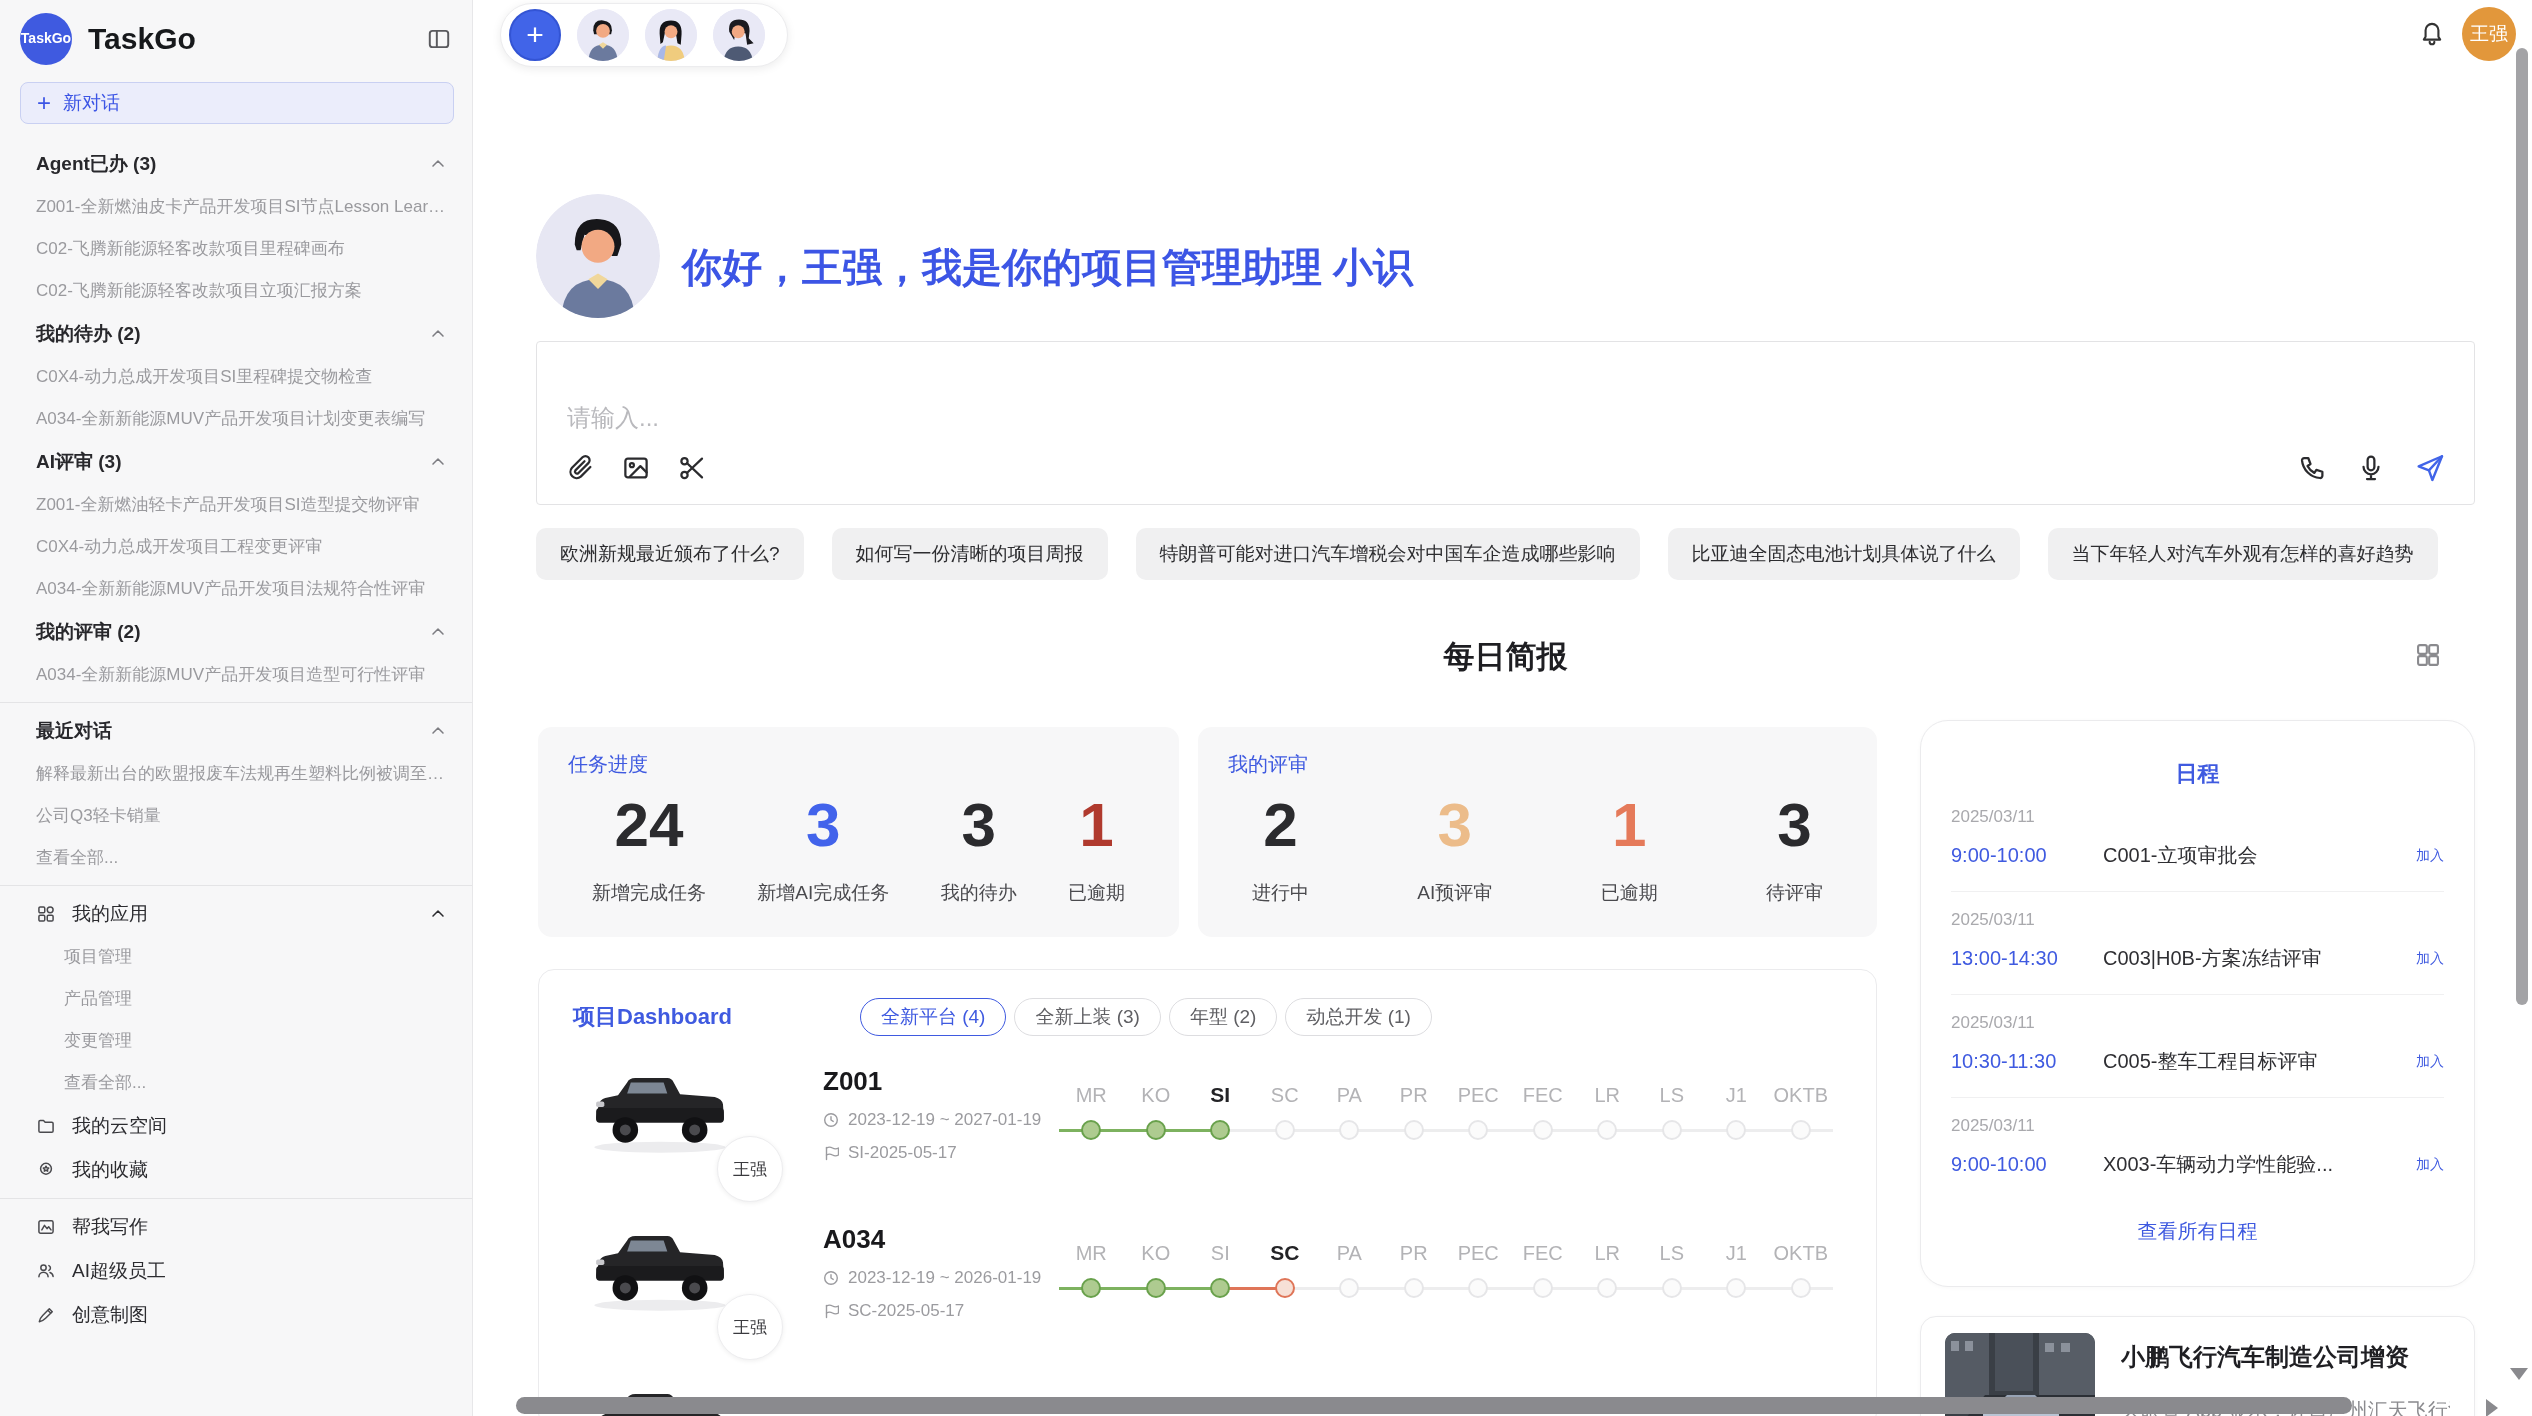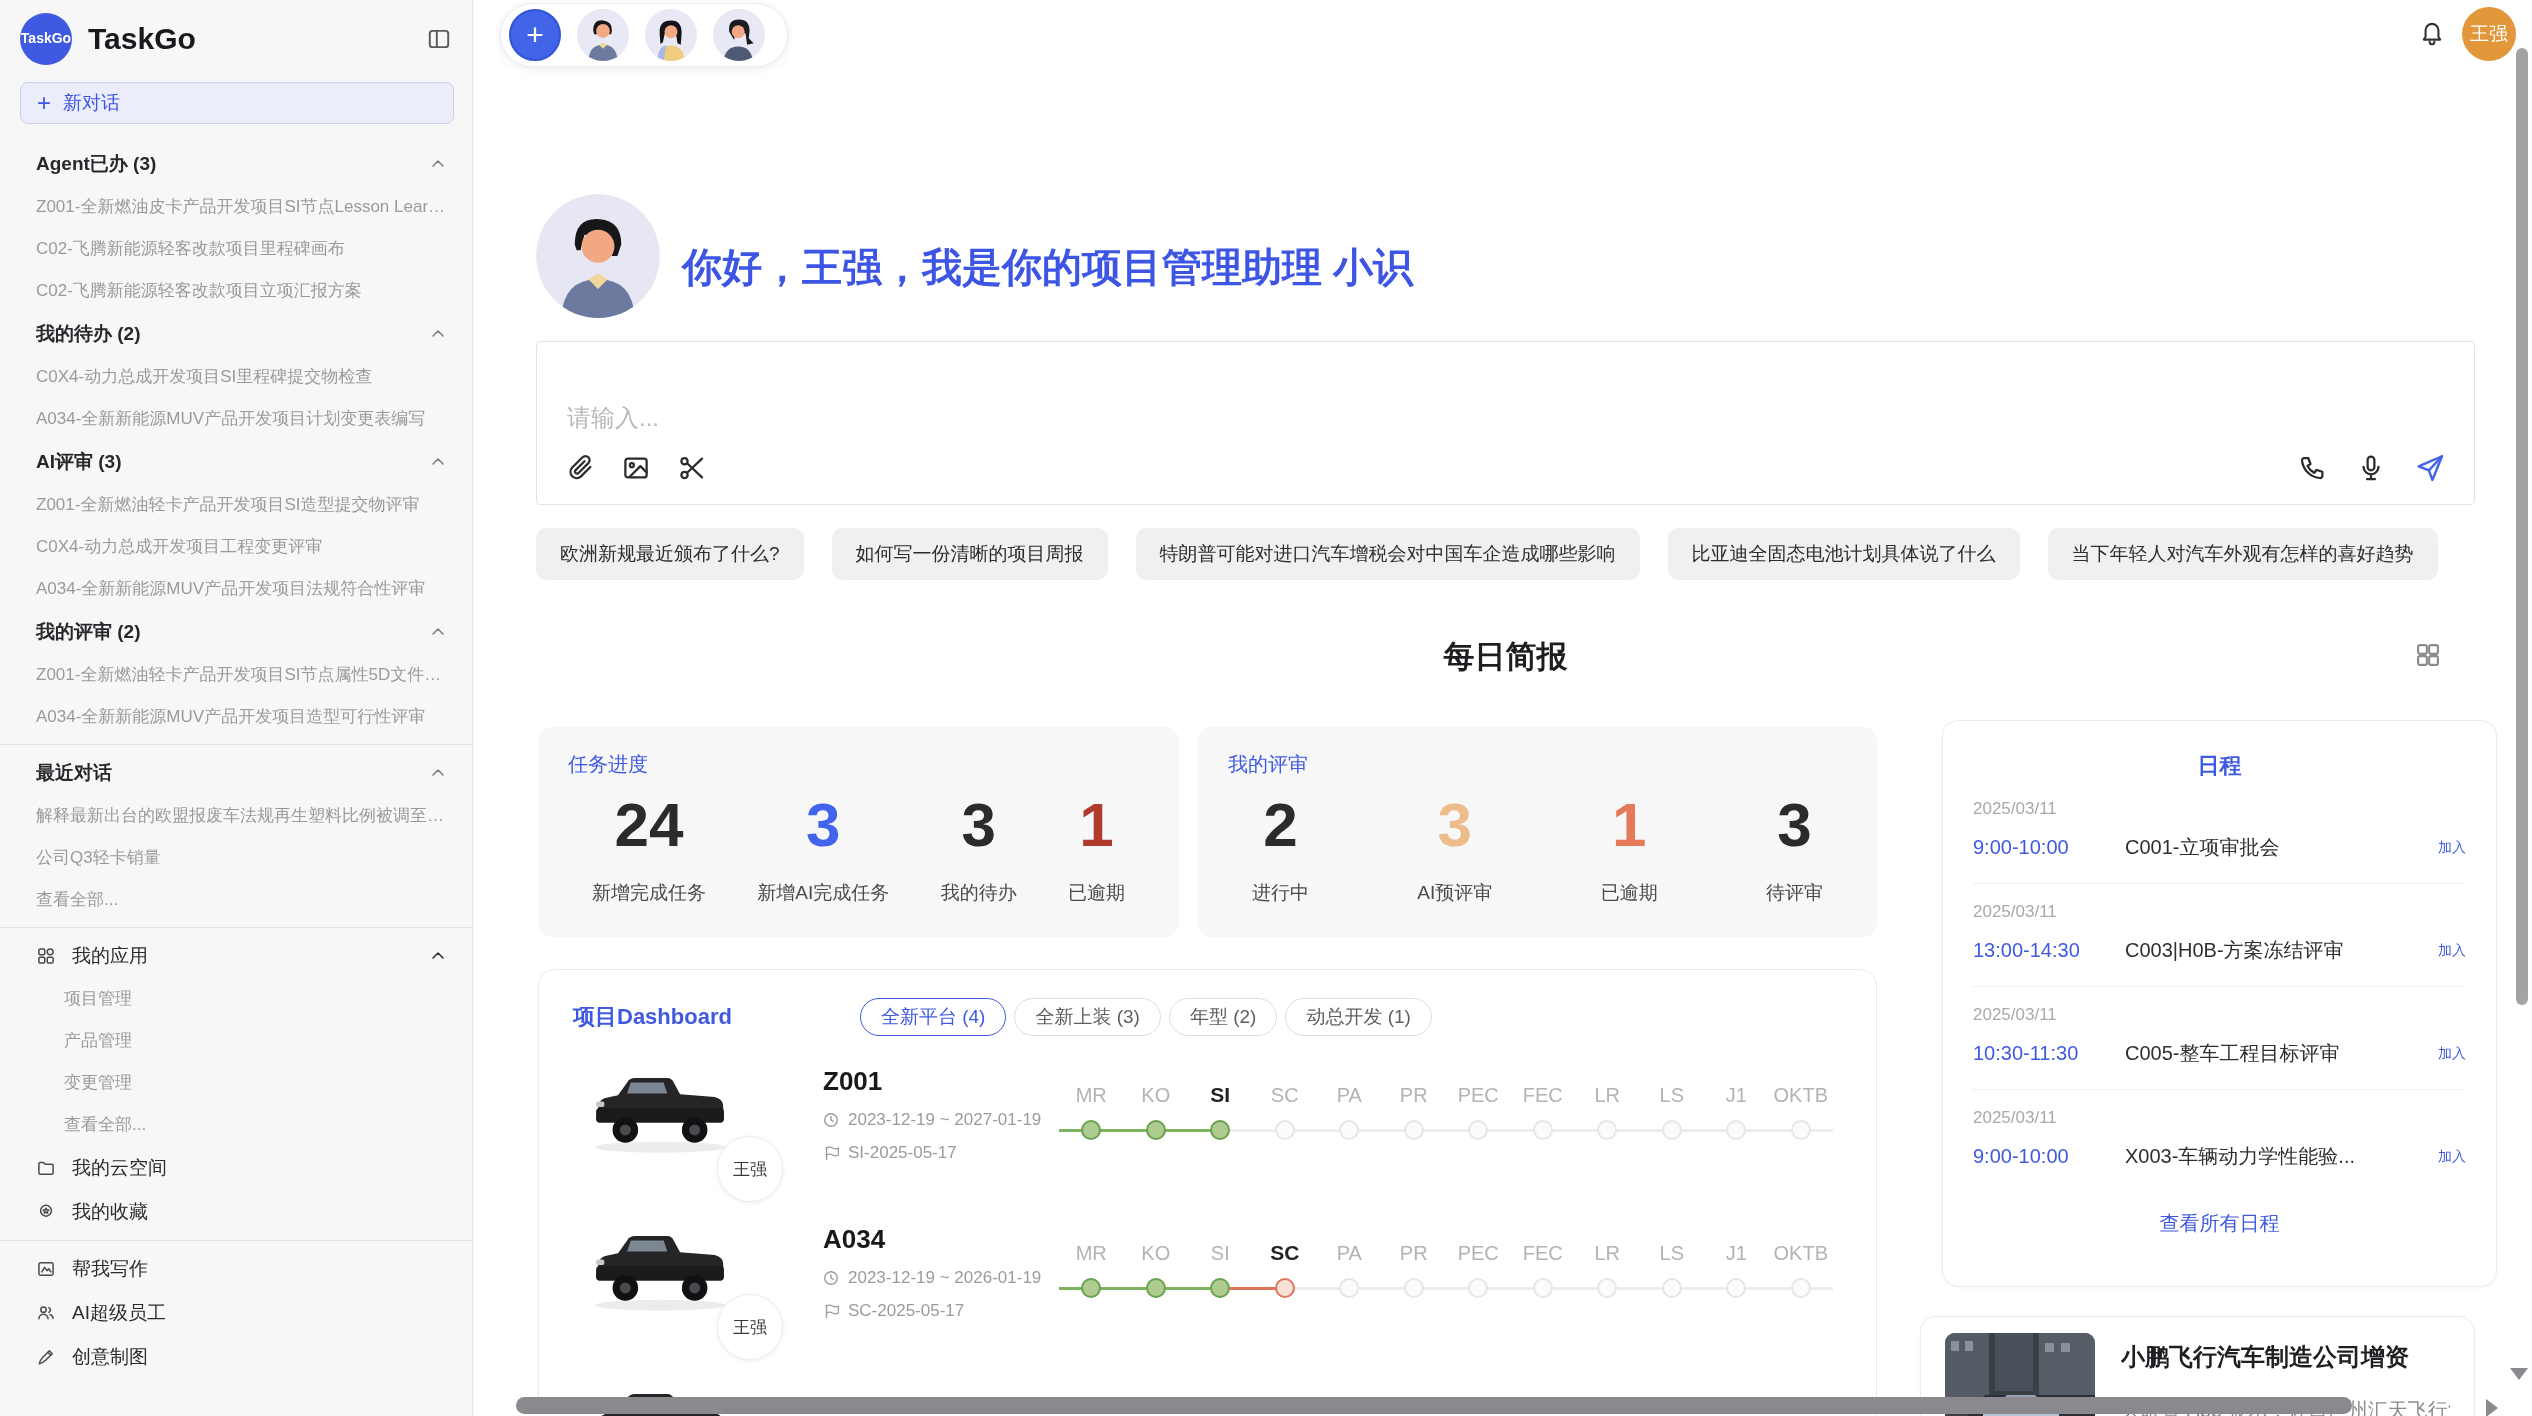--- a/index.html
+++ b/index.html
@@ -78,22 +78,22 @@
   .stat-card.c1{left:538px;width:641px;}
   .stat-card.c2{left:1198px;width:679px;}
   .stat-title{font-size:20px;color:#3f5ae0;font-weight:500;}
   .stat-row{display:flex;justify-content:space-between;padding:0 24px;margin-top:16px;}
   .stat-col{text-align:center;}
   .stat-num{font-size:62px;font-weight:600;line-height:1;}
   .stat-lbl{font-size:19px;color:#4a4a4e;margin-top:24px;}
 
   
   .sched{position:absolute;left:1920px;top:720px;width:555px;height:567px;background:#fff;
-         border:1px solid #ebebed;border-radius:16px;box-sizing:border-box;padding:4px 30px;
-         box-shadow:0 1px 4px rgba(0,0,0,.03);margin-left:22px;}
+         border:1px solid #ebebed;border-radius:28px;box-sizing:border-box;padding:12px 30px;
+         box-shadow:0 1px 4px rgba(0,0,0,.03);}
   .sched-title{text-align:center;padding-top:26px;font-size:22px;color:#3f5ae0;font-weight:600;}
   .sched-row{padding:18px 0 22px;border-bottom:1px solid #f0f0f1;}
   .sched-row.last{border-bottom:none;}
   .sched-date{font-size:17px;color:#a9a9ad;}
   .sched-main{display:flex;align-items:center;margin-top:15px;}
   .sched-time{width:152px;color:#3f5ae0;font-size:20px;font-weight:500;flex:none;}
   .sched-name{flex:1;font-size:20px;color:#2f2f33;white-space:nowrap;overflow:hidden;text-overflow:ellipsis;}
   .sched-join{color:#3f5ae0;font-size:14px;cursor:pointer;flex:none;margin-left:12px;}
   .sched-footer{text-align:center;color:#3f5ae0;font-size:20px;margin-top:18px;cursor:pointer;}
 
@@ -203,21 +203,20 @@
       <div class="sb-item">Z001-全新燃油轻卡产品开发项目SI造型提交物评审</div>
       <div class="sb-item">C0X4-动力总成开发项目工程变更评审</div>
       <div class="sb-item">A034-全新新能源MUV产品开发项目法规符合性评审</div>
 
       <div class="sec-head">
         <span>我的评审 (2)</span>
         <svg class="ic chev" width="20" height="20" viewBox="0 0 24 24">
             <path d="M6 14.5l6-6 6 6"></path>
           </svg>
       </div>
-      <div class="sb-item">Z001-全新燃油轻卡产品开发项目SI节点属性5D文件评审</div>
       <div class="sb-item">A034-全新新能源MUV产品开发项目造型可行性评审</div>
 
       <div class="sb-div"></div>
 
       <div class="sec-head">
         <span>最近对话</span>
         <svg class="ic chev" width="20" height="20" viewBox="0 0 24 24">
             <path d="M6 14.5l6-6 6 6"></path>
           </svg>
       </div>

